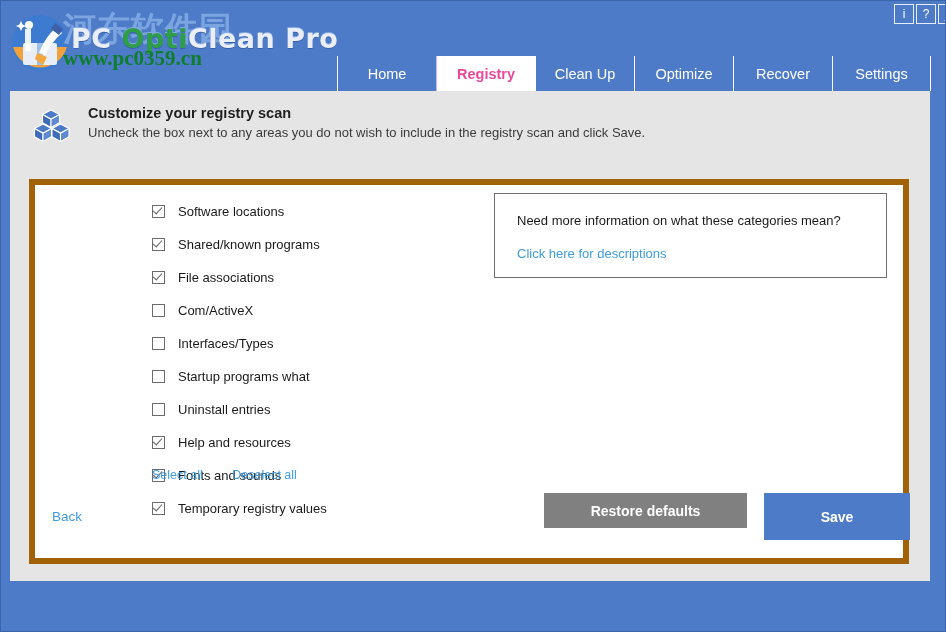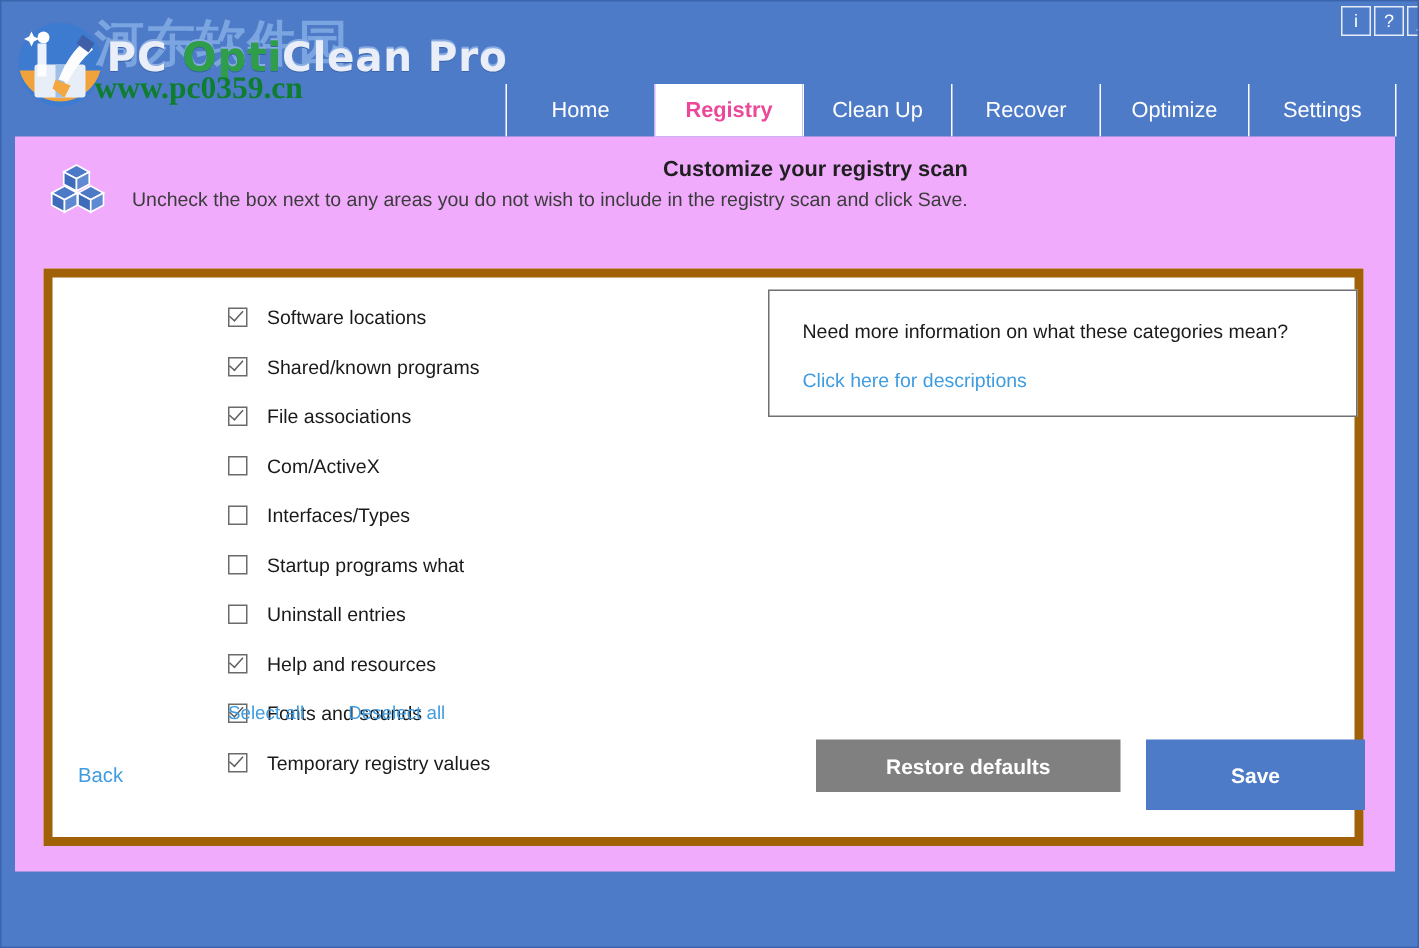--- a/index.html
+++ b/index.html
@@ -122,22 +122,21 @@
     border-left: 1px solid #c4b5fd;
   }
 
   
   .surface {
     position: absolute;
     left: 9px;
     top: 90px;
     width: 920px;
     height: 490px;
-    background: #f0abfc;
-    text-align: right;
+    background: #e5e5e5;
   }
 
   .page-head {
     position: absolute;
     left: 22px;
     top: 12px;
     display: flex;
     align-items: flex-start;
     gap: 16px;
   }
@@ -215,21 +214,21 @@
   }
   .link {
     color: #3f9ce0;
     cursor: pointer;
     text-decoration: none;
   }
   .select-links .link + .link { margin-left: 26px; }
 
   .info-box {
     position: absolute;
-    left: 477px;
+    left: 459px;
     top: 8px;
     width: 393px;
     height: 85px;
     border: 1px solid #6f6f6f;
     box-sizing: border-box;
     background: #ffffff;
   }
   .info-q {
     position: absolute;
     left: 22px;
@@ -316,22 +315,22 @@
       <div class="win-btn">i</div>
       <div class="win-btn">?</div>
       <div class="win-btn">_</div>
       <div class="win-btn">X</div>
     </div>
 
     <div class="tabs">
       <div class="tab">Home</div>
       <div class="tab active">Registry</div>
       <div class="tab">Clean Up</div>
+      <div class="tab">Optimize</div>
       <div class="tab">Recover</div>
-      <div class="tab">Optimize</div>
       <div class="tab">Settings</div>
     </div>
   </div>
 
   <div class="surface">
 
     <div class="page-head">
       <div class="head-icon">
         <svg width="40" height="40" viewBox="0 0 40 40">
           <g fill="#4c7ac6" stroke="#ffffff" stroke-width="1.1">

